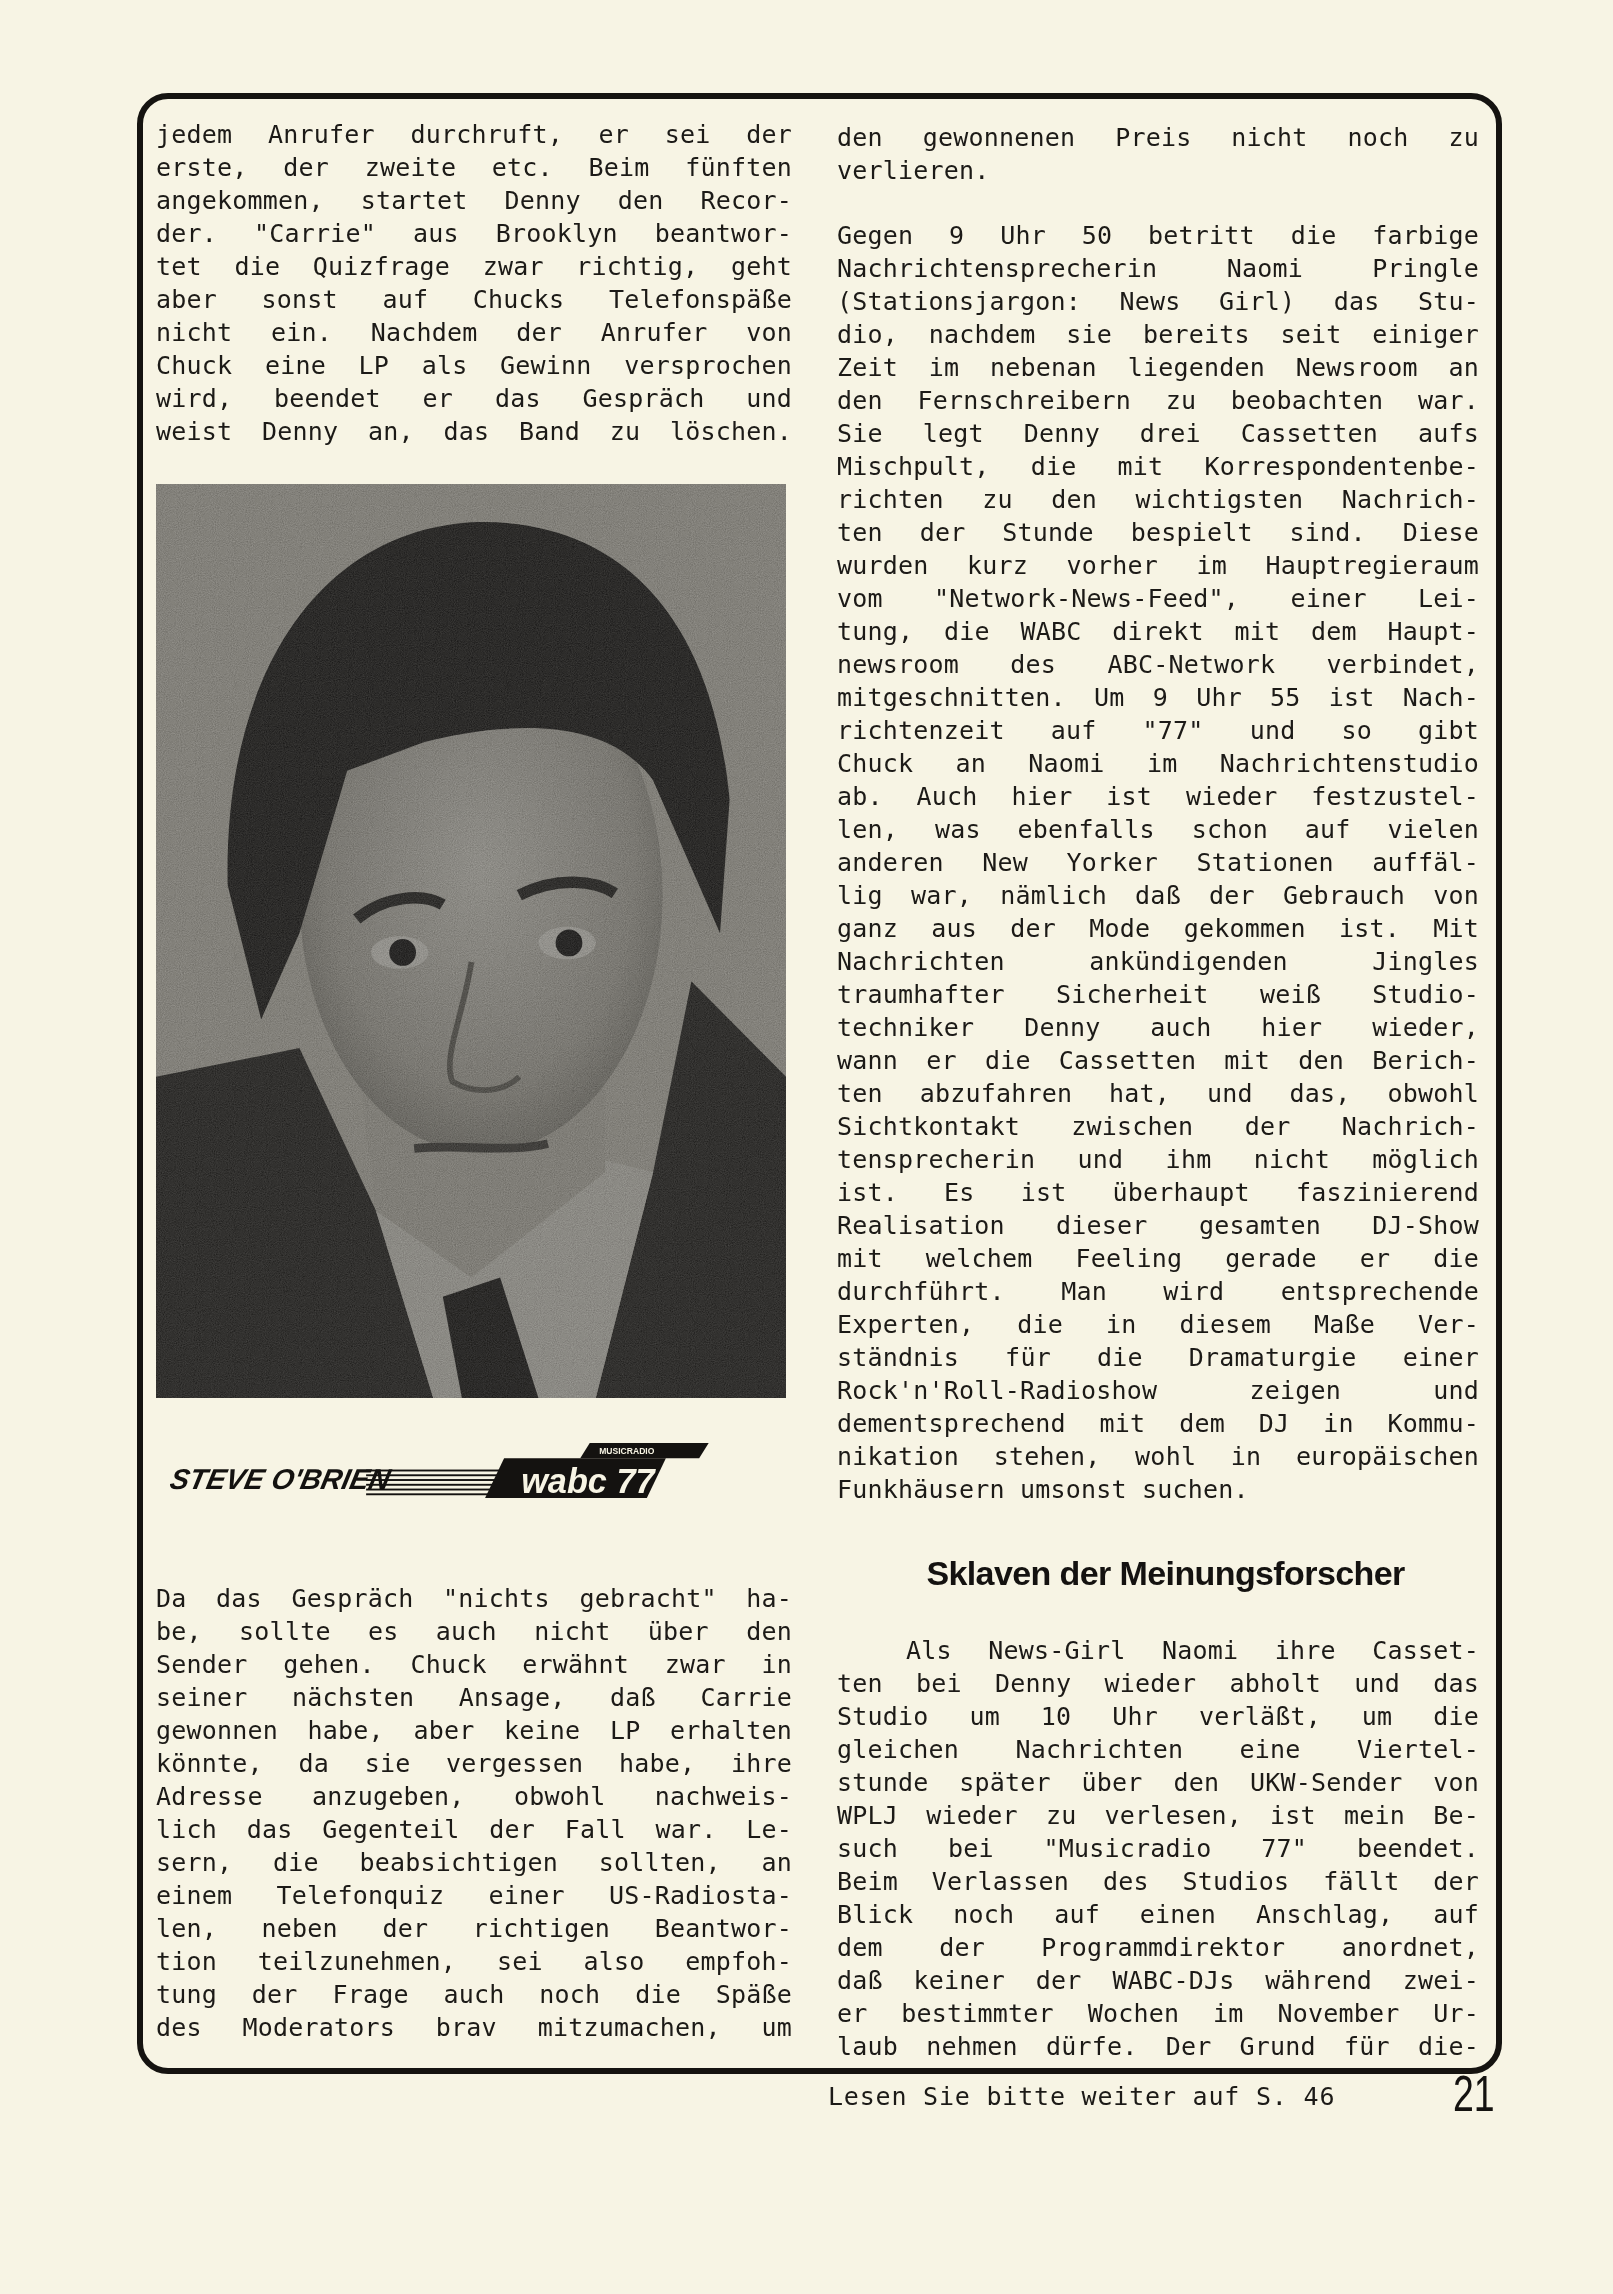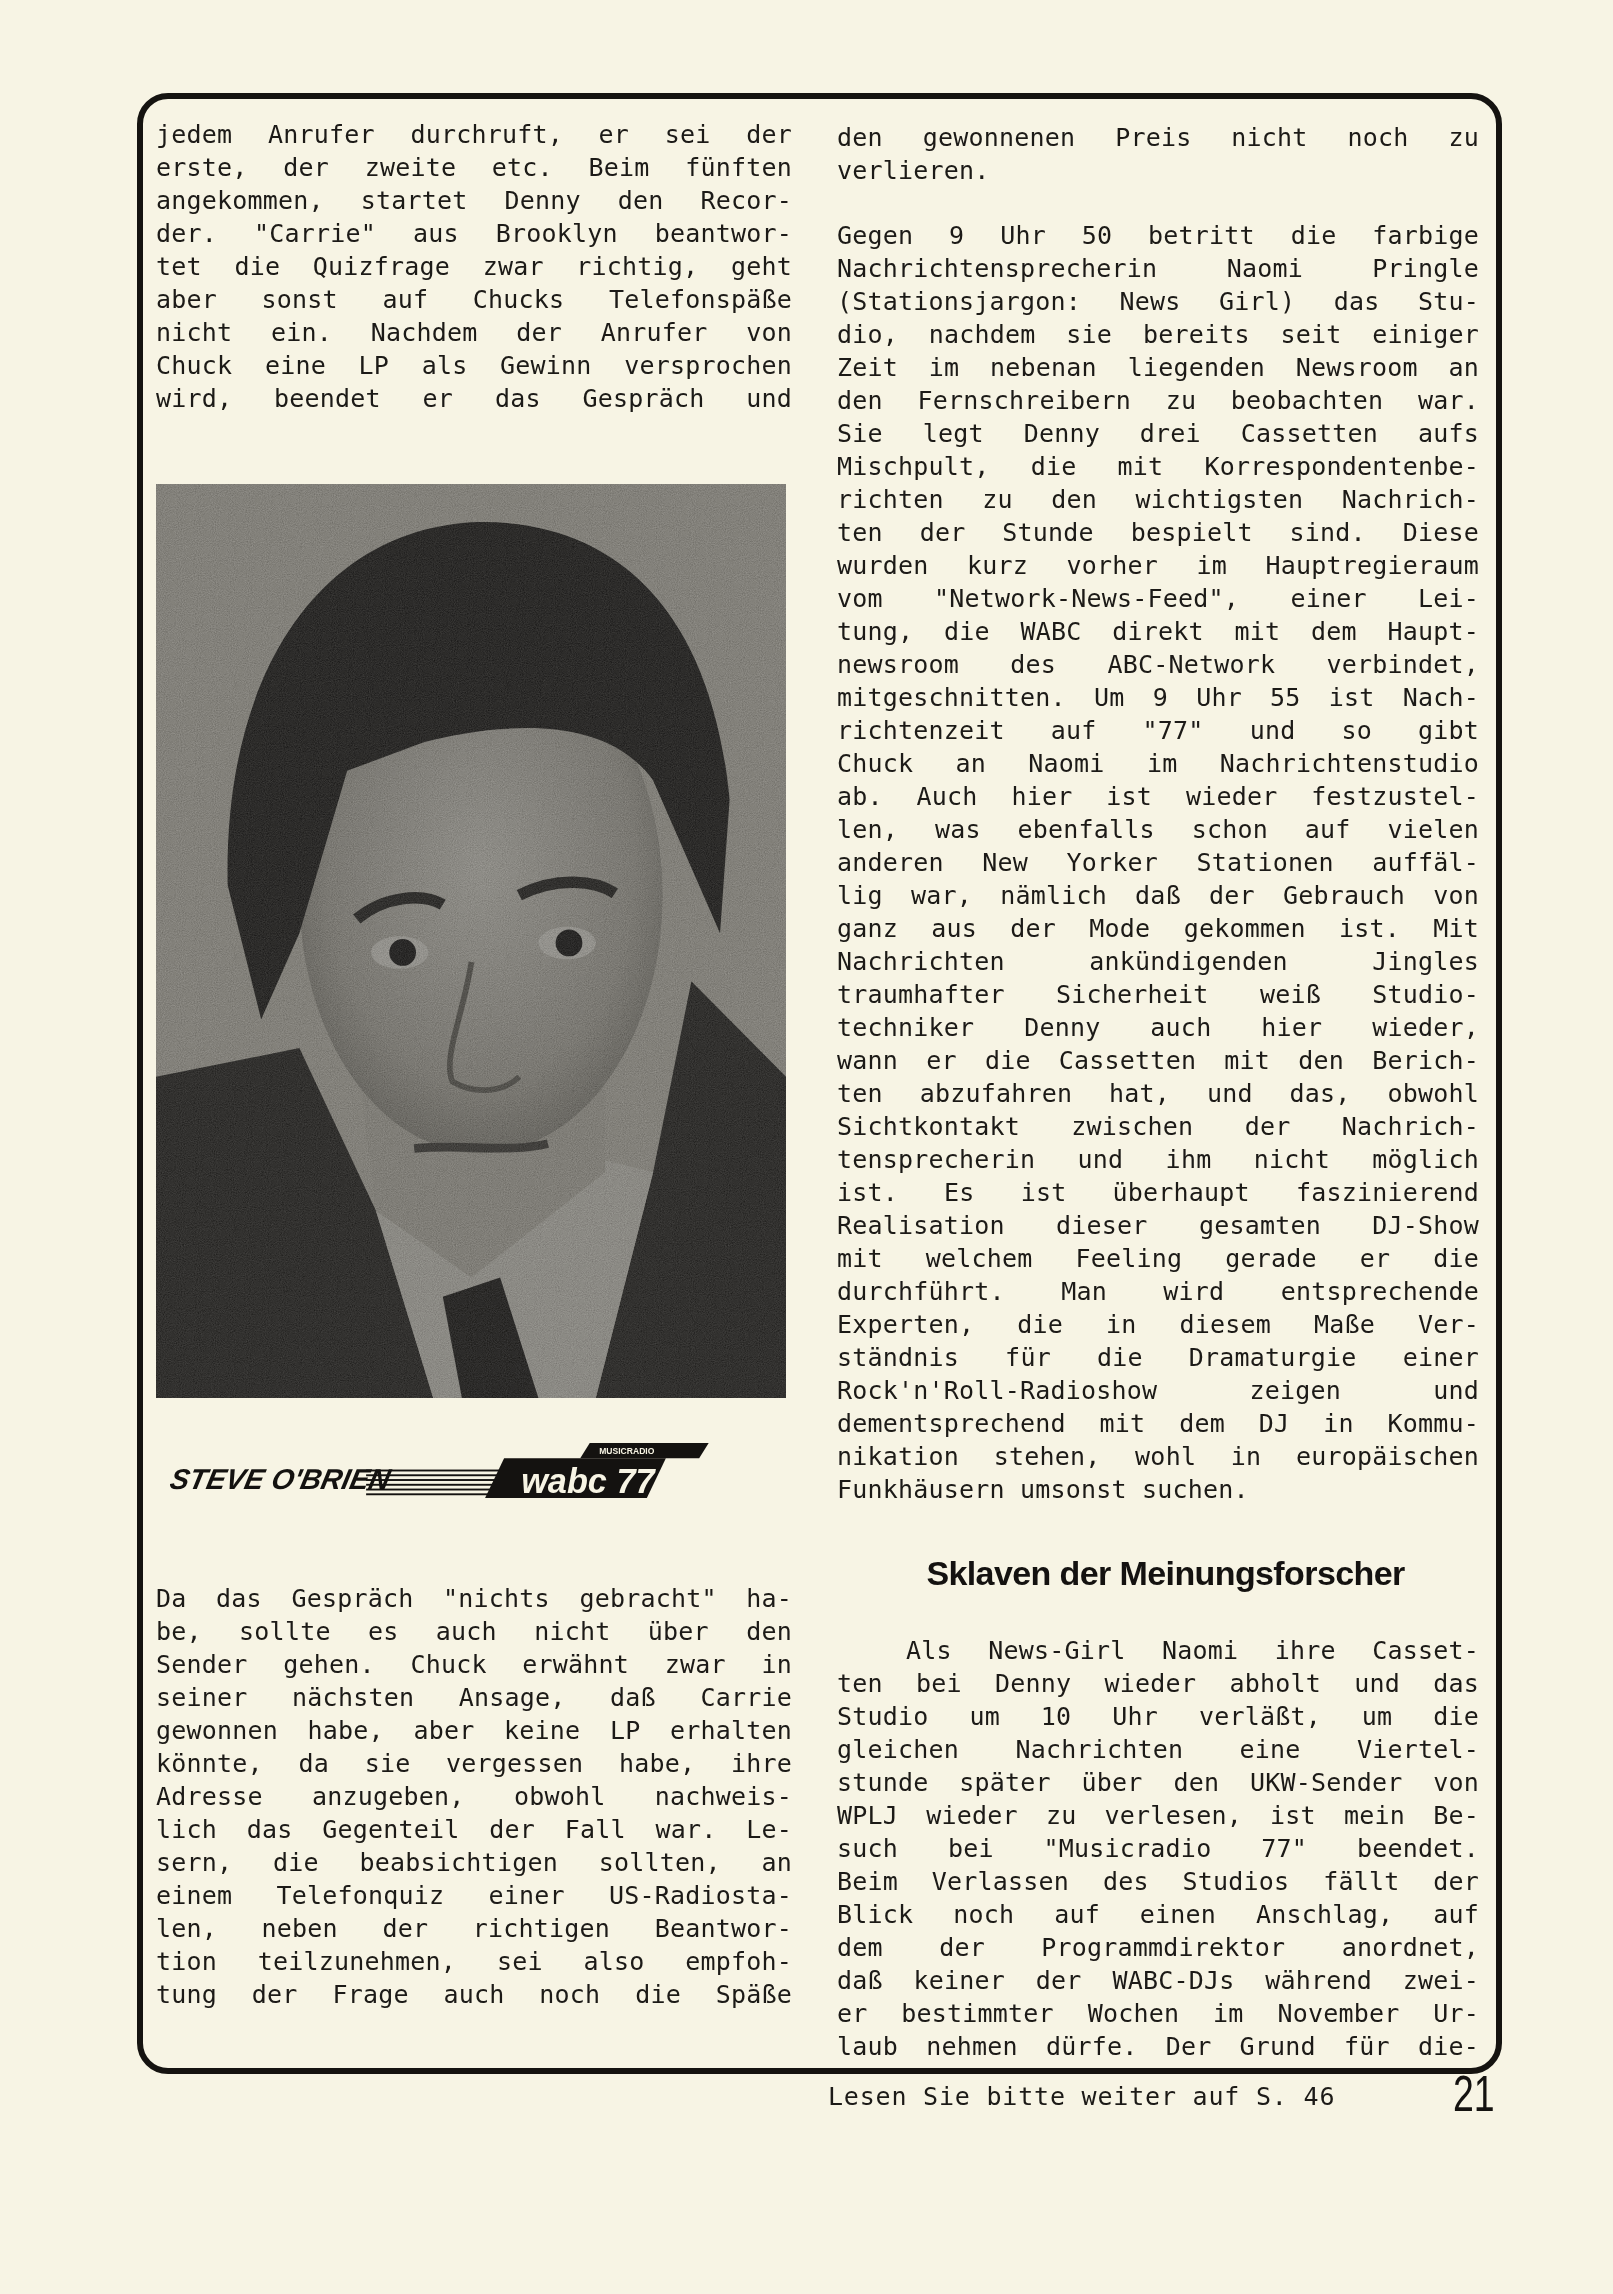--- a/index.html
+++ b/index.html
@@ -55,20 +55,21 @@
 <div class="col col-left para" style="top:118px">
   <span class="line">jedem Anrufer durchruft, er sei der</span>
   <span class="line">erste, der zweite etc. Beim fünften</span>
   <span class="line">angekommen, startet Denny den Recor-</span>
   <span class="line">der. "Carrie" aus Brooklyn beantwor-</span>
   <span class="line">tet die Quizfrage zwar richtig, geht</span>
   <span class="line">aber sonst auf Chucks Telefonspäße</span>
   <span class="line">nicht ein. Nachdem der Anrufer von</span>
   <span class="line">Chuck eine LP als Gewinn versprochen</span>
   <span class="line">wird, beendet er das Gespräch und</span>
+  <span class="line">weist Denny an, das Band zu löschen.</span>
 </div>
 
 <div class="photo" title="Portrait photo of Steve O'Brien">
   <svg viewBox="0 0 659 956" preserveAspectRatio="none">
     <defs>
       <filter id="grain">
           <feTurbulence type="fractalNoise" baseFrequency="0.9" numOctaves="2" result="n"></feTurbulence>
           <feColorMatrix type="saturate" values="0"></feColorMatrix>
           <feComponentTransfer>
             <feFuncA type="linear" slope="0.18"></feFuncA>
@@ -138,20 +139,21 @@
   <span class="line">seiner nächsten Ansage, daß Carrie</span>
   <span class="line">gewonnen habe, aber keine LP erhalten</span>
   <span class="line">könnte, da sie vergessen habe, ihre</span>
   <span class="line">Adresse anzugeben, obwohl nachweis-</span>
   <span class="line">lich das Gegenteil der Fall war. Le-</span>
   <span class="line">sern, die beabsichtigen sollten, an</span>
   <span class="line">einem Telefonquiz einer US-Radiosta-</span>
   <span class="line">len, neben der richtigen Beantwor-</span>
   <span class="line">tion teilzunehmen, sei also empfoh-</span>
   <span class="line">tung der Frage auch noch die Späße</span>
+  <span class="line">des Moderators brav mitzumachen, um</span>
 </div>
 
 <div class="col col-right para" style="top:121px">
   <span class="line">den gewonnenen Preis nicht noch zu</span>
   <span class="line last">verlieren.</span>
 </div>
 
 <div class="col col-right para" style="top:219px">
   <span class="line">Gegen 9 Uhr 50 betritt die farbige</span>
   <span class="line">Nachrichtensprecherin Naomi Pringle</span>

